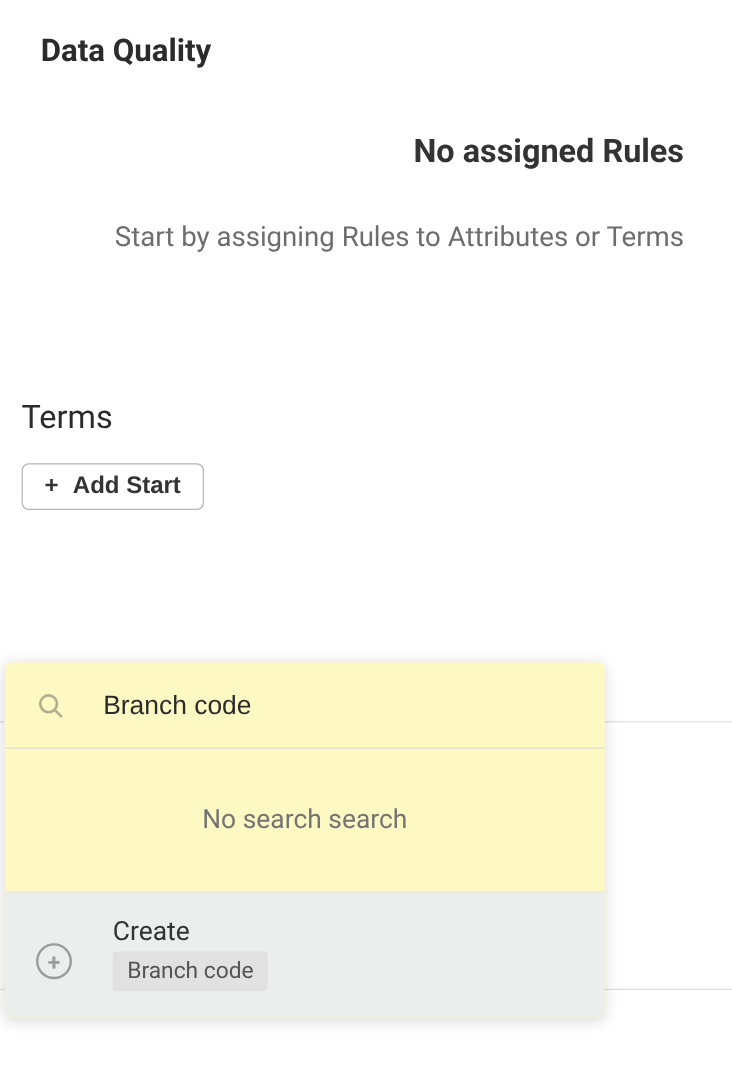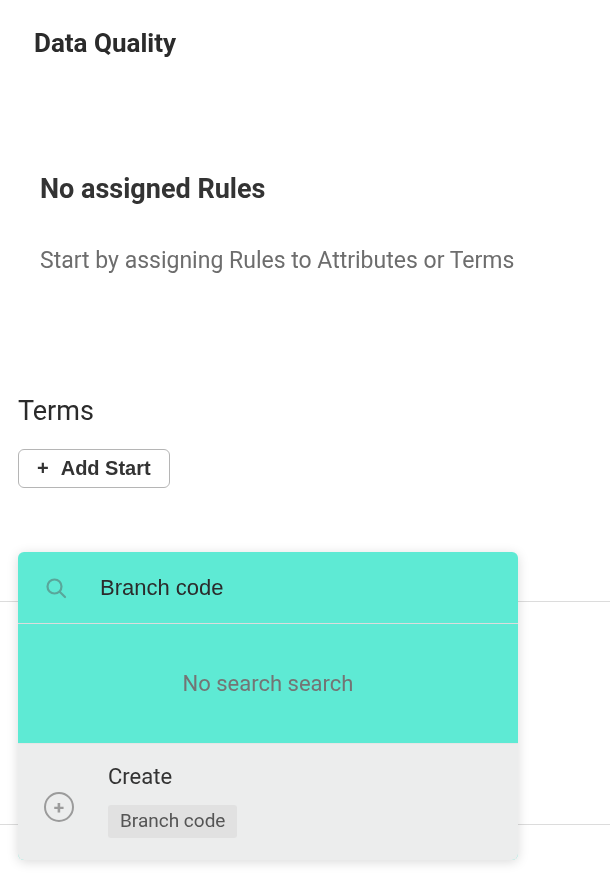--- a/index.html
+++ b/index.html
@@ -14,22 +14,22 @@
   .section-title {
     font-size: 26px;
     font-weight: 700;
     color: #2b2b2b;
     text-decoration-color: #bdbdbd;
     text-decoration-thickness: 1px;
     text-underline-offset: 4px;
     margin: 28px 0 0 34px;
   }
   .empty-state {
-    text-align: left;
-    margin-top: 115px;
+    text-align: right;
+    margin-top: 52px;
     padding: 0 40px;
   }
   .empty-heading {
     font-size: 27px;
     font-weight: 700;
     color: #333;
   }
   .empty-sub {
     font-size: 23px;
     color: #6d6d6d;
@@ -57,24 +57,24 @@
     margin: 22px 0 0 18px;
   }
   .plus-icon {
     font-size: 20px;
     font-weight: 700;
     color: #333;
     line-height: 1;
   }
   .search-panel {
     position: absolute;
-    left: 18px;
+    left: 4px;
     top: 552px;
     width: 500px;
-    background: #5eead4;
+    background: #fef9c3;
     border-radius: 6px;
     box-shadow: 0 2px 12px rgba(0,0,0,0.15);
     overflow: hidden;
   }
   .search-row {
     display: flex;
     align-items: center;
     height: 72px;
     padding: 0 26px;
     gap: 32px;
@@ -116,21 +116,21 @@
     justify-content: center;
     flex-shrink: 0;
     margin-top: 12px;
   }
   .circle-plus span {
     color: #9b9b9b;
     font-size: 19px;
     font-weight: 700;
     line-height: 1;
   }
-  .create-text { display: flex; flex-direction: column; align-items: flex-start; gap: 16px; }
+  .create-text { display: flex; flex-direction: column; align-items: flex-start; gap: 4px; }
   .create-label { font-size: 22px; color: #333; }
   .create-chip {
     background: #e1e1e1;
     border-radius: 3px;
     padding: 4px 12px 6px;
     font-size: 19px;
     color: #555;
   }
   .faint-hr {
     position: absolute;

